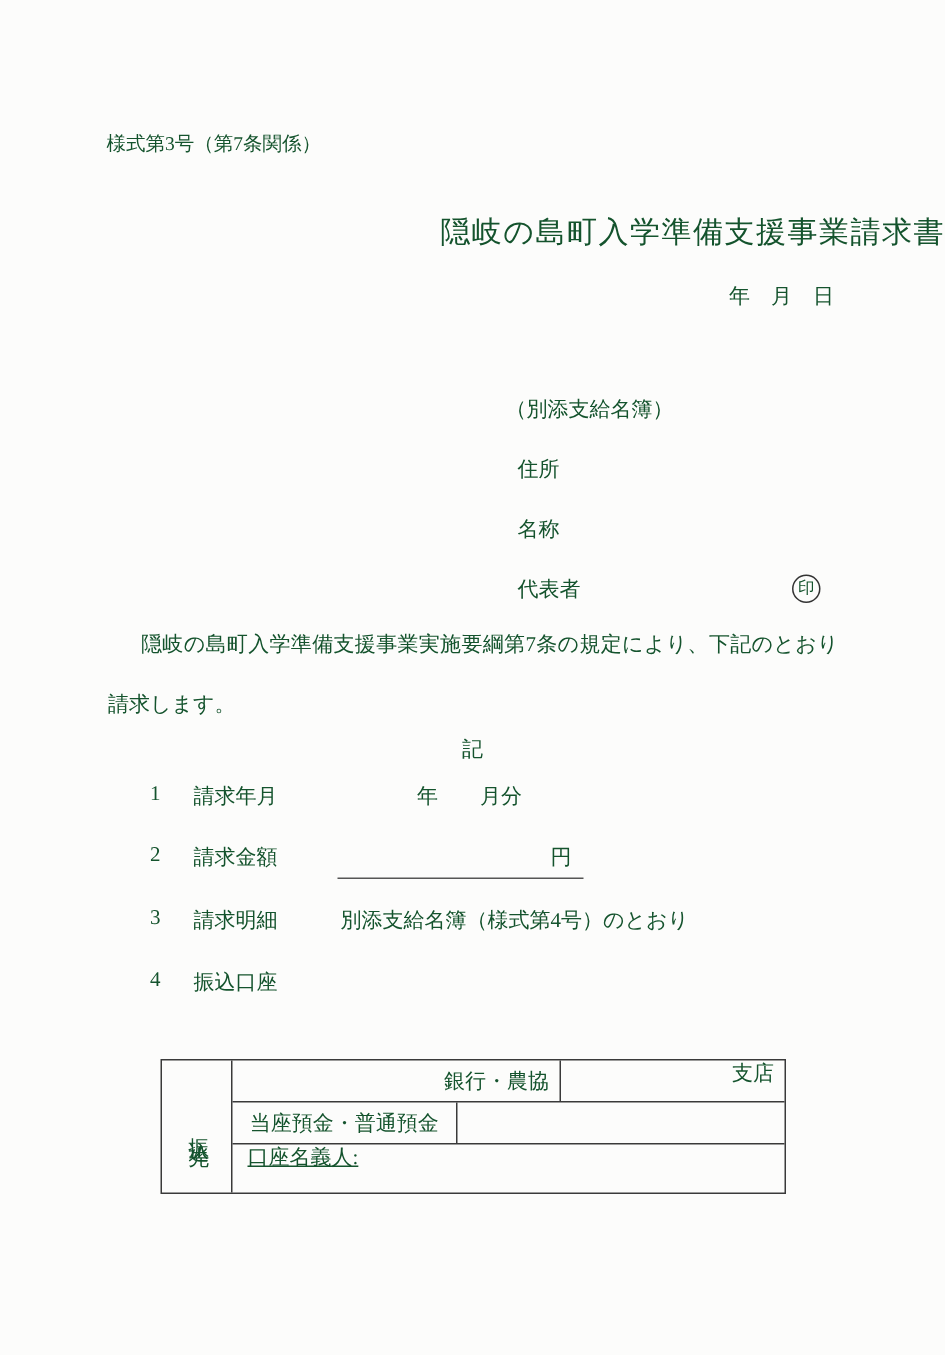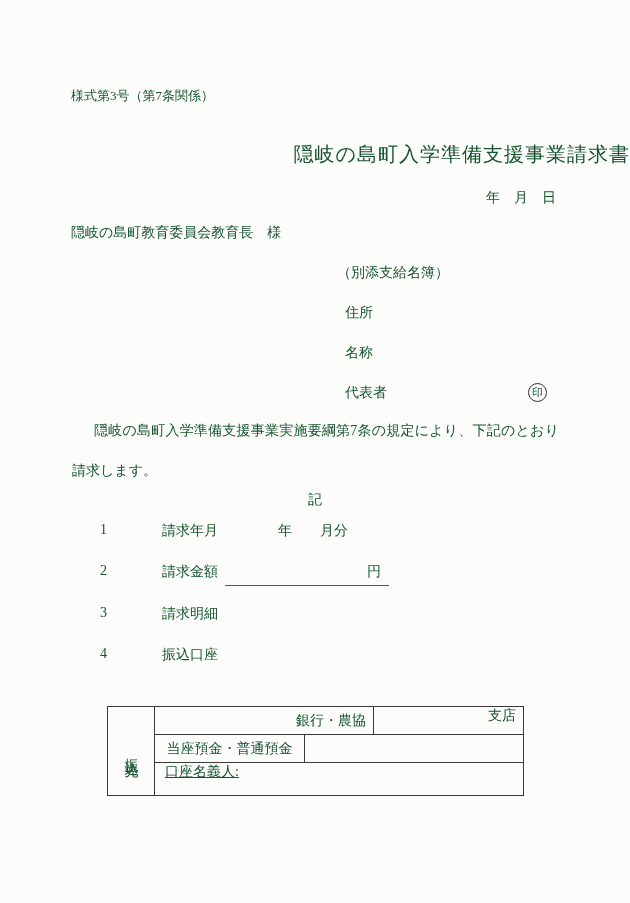--- a/index.html
+++ b/index.html
@@ -50,21 +50,21 @@
     width: 487px;
     line-height: 40px;
     text-align: justify;
     text-indent: 22px;
     white-space: normal;
   }
   .record-heading { left: 0; right: 0; top: 491px; text-align: center; }
 
   .item { position: absolute; left: 0; width: 100%; height: 24px; }
   .item-no    { position: absolute; left: 100px; }
-  .item-label { position: absolute; left: 129px; margin-left: 33px; }
+  .item-label { position: absolute; left: 129px; }
   .item-value { position: absolute; }
   .item-1 { top: 522px; }
   .item-2 { top: 563px; }
   .item-3 { top: 605px; }
   .item-4 { top: 646px; }
   .value-year { left: 278px; }
   .value-amount {
     left: 225px;
     width: 156px;
     padding-right: 8px;
@@ -126,21 +126,20 @@
 <body>
 
 <div class="page">
 
   <div class="abs form-number">様式第3号（第7条関係）</div>
 
   <div class="abs doc-title">隠岐の島町入学準備支援事業請求書</div>
 
   <div class="abs date-line">年　月　日</div>
 
-  <div class="abs addressee">隠岐の島町教育委員会教育長　様</div>
 
   <div class="abs group-label">（別添支給名簿）</div>
   <div class="abs addr-label">住所</div>
   <div class="abs name-label">名称</div>
   <div class="abs rep-label">代表者</div>
   <div class="abs seal">印</div>
 
   <div class="abs body-paragraph">隠岐の島町入学準備支援事業実施要綱第7条の規定により、下記のとおり請求します。</div>
 
   <div class="abs record-heading">記</div>
@@ -153,20 +152,21 @@
 
   <div class="item item-2">
     <span class="item-no">2</span>
     <span class="item-label">請求金額</span>
     <span class="item-value value-amount">円</span>
   </div>
 
   <div class="item item-3">
     <span class="item-no">3</span>
     <span class="item-label">請求明細</span>
+    <span class="item-value value-detail">別添支給名簿（様式第4号）のとおり</span>
   </div>
 
   <div class="item item-4">
     <span class="item-no">4</span>
     <span class="item-label">振込口座</span>
   </div>
 
   <div class="transfer-table">
     <div class="tt-header-cell">
       <span class="tt-vertical">振込先</span>

